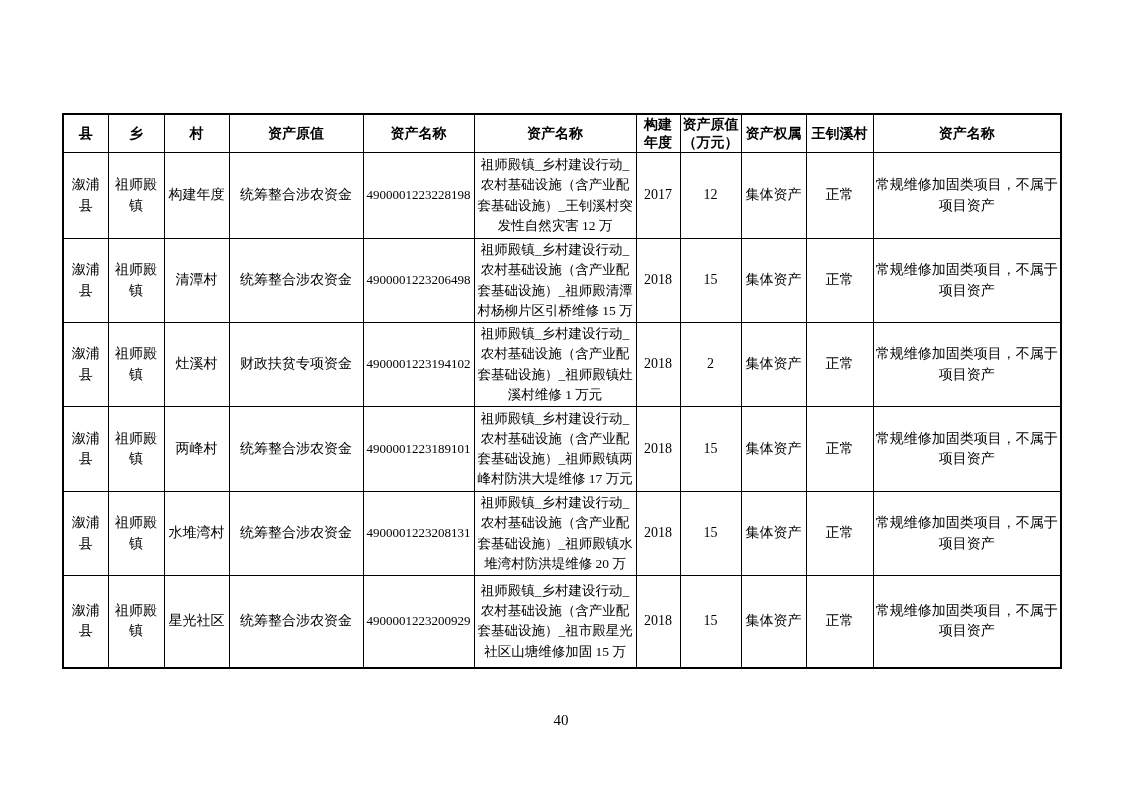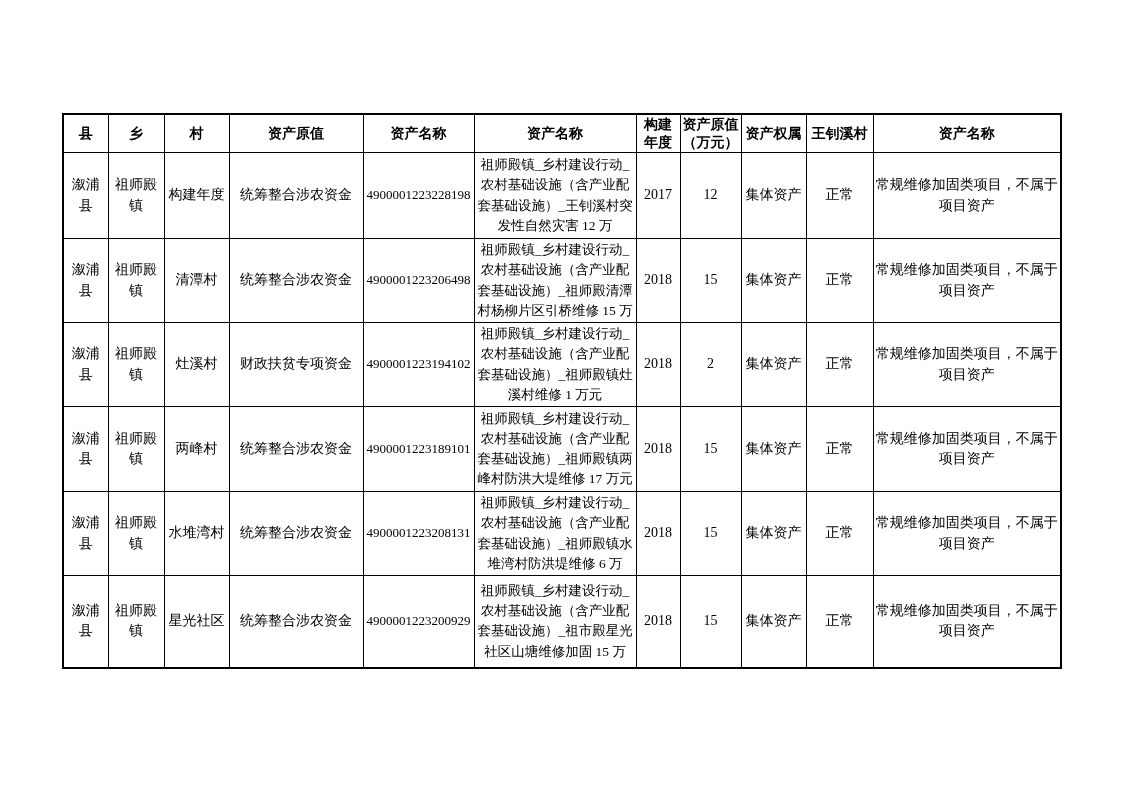--- a/index.html
+++ b/index.html
@@ -157,21 +157,21 @@
           <td>集体资产</td>
           <td>正常</td>
           <td>常规维修加固类项目，不属于项目资产</td>
         </tr>
         <tr>
           <td>溆浦县</td>
           <td>祖师殿镇</td>
           <td>水堆湾村</td>
           <td>统筹整合涉农资金</td>
           <td class="code-cell">4900001223208131</td>
-          <td class="name-cell">祖师殿镇_乡村建设行动_农村基础设施（含产业配套基础设施）_祖师殿镇水堆湾村防洪堤维修 6 万</td>
+          <td class="name-cell">祖师殿镇_乡村建设行动_农村基础设施（含产业配套基础设施）_祖师殿镇水堆湾村防洪堤维修 20 万</td>
           <td>2018</td>
           <td>15</td>
           <td>集体资产</td>
           <td>正常</td>
           <td>常规维修加固类项目，不属于项目资产</td>
         </tr>
         <tr>
           <td>溆浦县</td>
           <td>祖师殿镇</td>
           <td>星光社区</td>
@@ -180,14 +180,15 @@
           <td class="name-cell">祖师殿镇_乡村建设行动_农村基础设施（含产业配套基础设施）_祖市殿星光社区山塘维修加固 15 万</td>
           <td>2018</td>
           <td>15</td>
           <td>集体资产</td>
           <td>正常</td>
           <td>常规维修加固类项目，不属于项目资产</td>
         </tr>
       </tbody>
   </table>
 
+  <div class="page-number">40</div>
 
 </div>
 
 </body></html>

